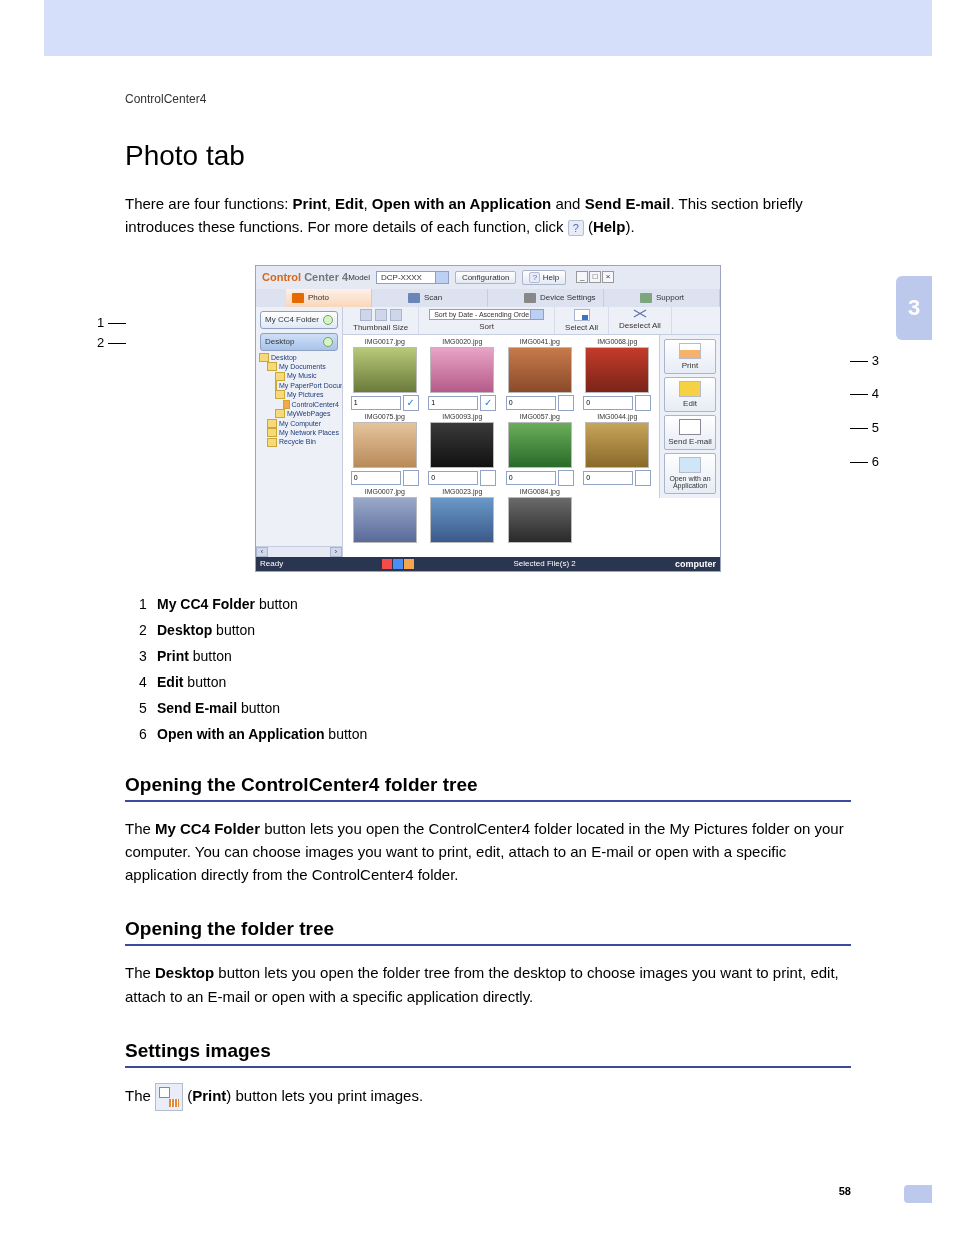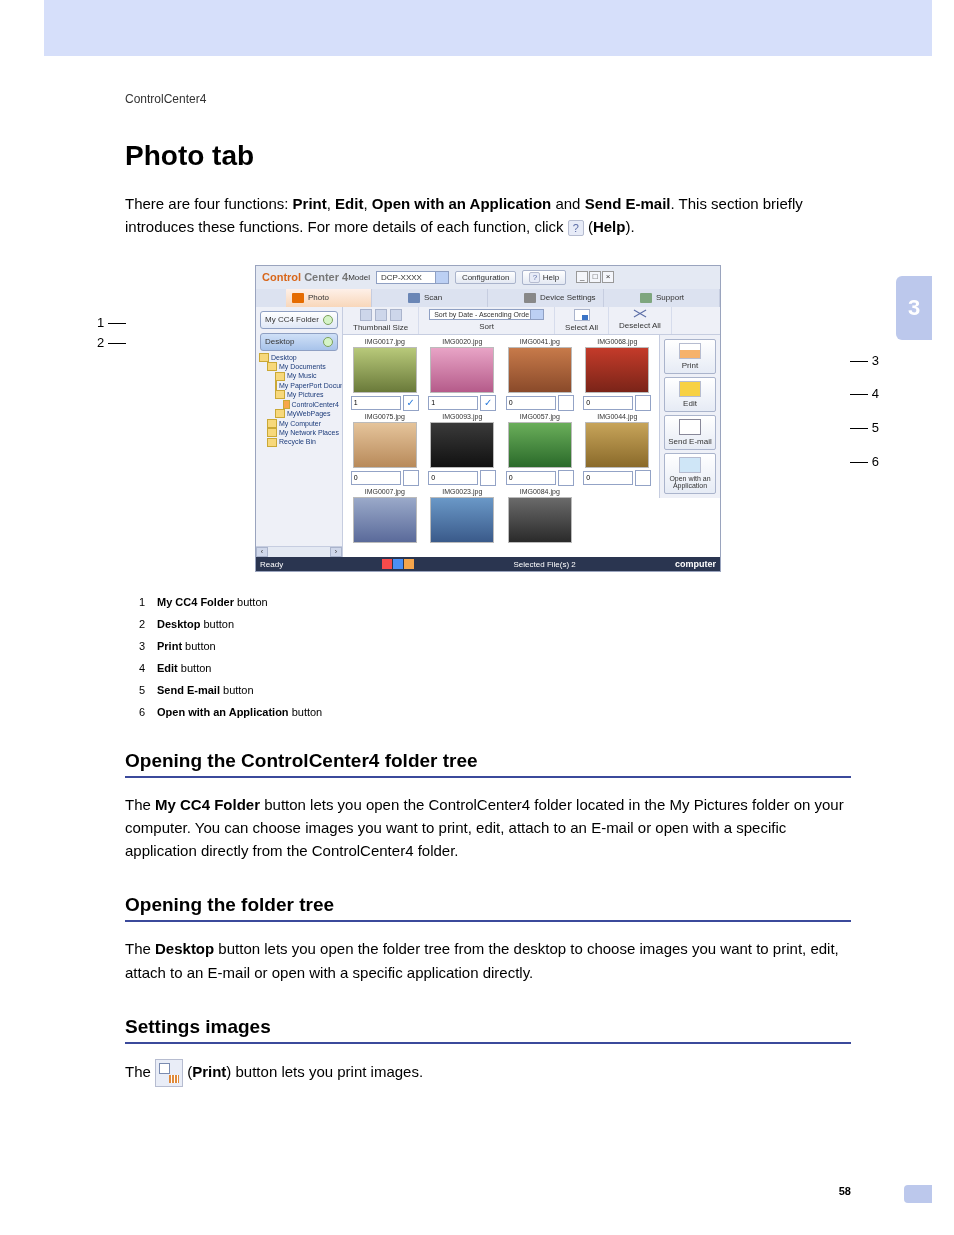--- a/index.html
+++ b/index.html
@@ -1,20 +1,20 @@
 <!DOCTYPE html>
 <html><head>
 <meta charset="utf-8">
 <style>
   html,body{margin:0;padding:0;background:#fff;font-family:Arial,Helvetica,sans-serif;color:#000;font-size:14px;}
   .page{width:888px;min-height:1235px;margin:0 auto;position:relative;padding-left:22px;}
   .topbar{background:#d6dffa;height:56px;}
   .header-label{padding:36px 0 0 81px;font-size:12px;color:#333;}
   .content{padding:0 81px 40px 81px;}
-  .h1{font-size:28px;font-weight:bold;margin:34px 0 20px;}
+  .h1{font-size:28px;font-weight:normal;margin:34px 0 20px;}
   .para{font-size:15px;line-height:1.55;}
   .help-icon{display:inline-block;width:14px;height:14px;background:#e7ebf7;border:1px solid #b6bcd0;border-radius:2px;text-align:center;font-size:11px;color:#5a6ca5;line-height:14px;vertical-align:middle;}
   .side-tab{position:absolute;right:0;top:276px;width:36px;height:64px;background:#bcc8ec;border-radius:6px 0 0 6px;color:#fff;font-size:22px;font-weight:bold;display:flex;align-items:center;justify-content:center;}
   .screenshot-wrap{display:flex;justify-content:center;margin:26px 0 10px;position:relative;}
   .callout{position:absolute;font-size:13px;color:#000;}
   .callout .ln{display:inline-block;border-top:1px solid #000;vertical-align:middle;}
   .app-window{width:464px;border:1px solid #9aa4be;background:#e4e9f3;font-size:8px;color:#333;}
   .app-header{display:flex;align-items:center;justify-content:flex-start;padding:4px 6px;}
   .brand{font-size:11px;font-weight:bold;}
   .brand .c1{color:#d8661a;} .brand .c2{color:#777;}
@@ -60,27 +60,27 @@
   .qty{display:flex;align-items:center;}
   .qty input{width:44px;height:12px;border:1px solid #93a3c6;font-size:7px;padding:0 2px;}
   .qty .chk{width:14px;height:14px;border:1px solid #93a3c6;margin-left:2px;display:flex;align-items:center;justify-content:center;color:#2a7bdd;font-size:10px;}
   .action-col{width:56px;background:#eef0f7;border-left:1px solid #c6cde0;display:flex;flex-direction:column;align-items:center;padding:4px 2px;gap:3px;}
   .action-btn{width:48px;border:1px solid #aab4cc;background:linear-gradient(#fff,#e6ebf5);border-radius:2px;display:flex;flex-direction:column;align-items:center;padding:3px 1px;gap:2px;}
   .action-btn .aic{width:20px;height:14px;background:#e7ebf7;border:1px solid #b6bcd0;}
   .action-btn .aic.pr{background:linear-gradient(#fff 40%,#f6b26b 40%);}
   .action-btn .aic.ed{background:#f7d144;}
   .action-btn .aic.em{background:#fff;border:1px solid #889;}
   .action-btn .aic.ow{background:#cfe6f7;}
-  .statusbar{display:flex;justify-content:space-between;align-items:flex-end;background:#2a3550;color:#fff;font-size:8px;padding:2px 4px;}
+  .statusbar{display:flex;justify-content:space-between;align-items:center;background:#2a3550;color:#fff;font-size:8px;padding:2px 4px;}
   .statusbar .sw{display:flex;gap:1px;} .statusbar .sw span{width:10px;height:10px;}
   .statusbar .s1{background:#f54b4b;} .statusbar .s2{background:#4b8ff5;} .statusbar .s3{background:#f5a54b;}
   .brother{font-weight:bold;font-size:9px;}
 
   .legend{margin:24px 0 12px 14px;}
-  .legend-row{font-size:11px;margin:10px 0;}
+  .legend-row{font-size:14px;margin:10px 0;}
   .legend-row .num{display:inline-block;width:18px;}
 
   .h2{font-size:19px;font-weight:bold;margin:32px 0 2px;}
   .rule{height:2px;background:#3b4a9b;margin:4px 0 14px;}
   .pgnum{position:absolute;right:81px;bottom:38px;font-size:11px;font-weight:bold;}
   .pgbar{position:absolute;right:0;bottom:32px;width:28px;height:18px;background:#bcc8ec;border-radius:4px 0 0 4px;}
   .print-icon{display:inline-block;width:26px;height:26px;border:1px solid #b6bcd0;background:#e9edf7;vertical-align:middle;position:relative;}
   .print-icon::before{content:"";position:absolute;left:3px;top:3px;width:9px;height:9px;background:#fff;border:1px solid #7a8bb0;}
   .print-icon::after{content:"";position:absolute;right:3px;bottom:3px;width:10px;height:8px;background:repeating-linear-gradient(90deg,#e08a3a 0 2px,#fff 2px 3px);}
 

